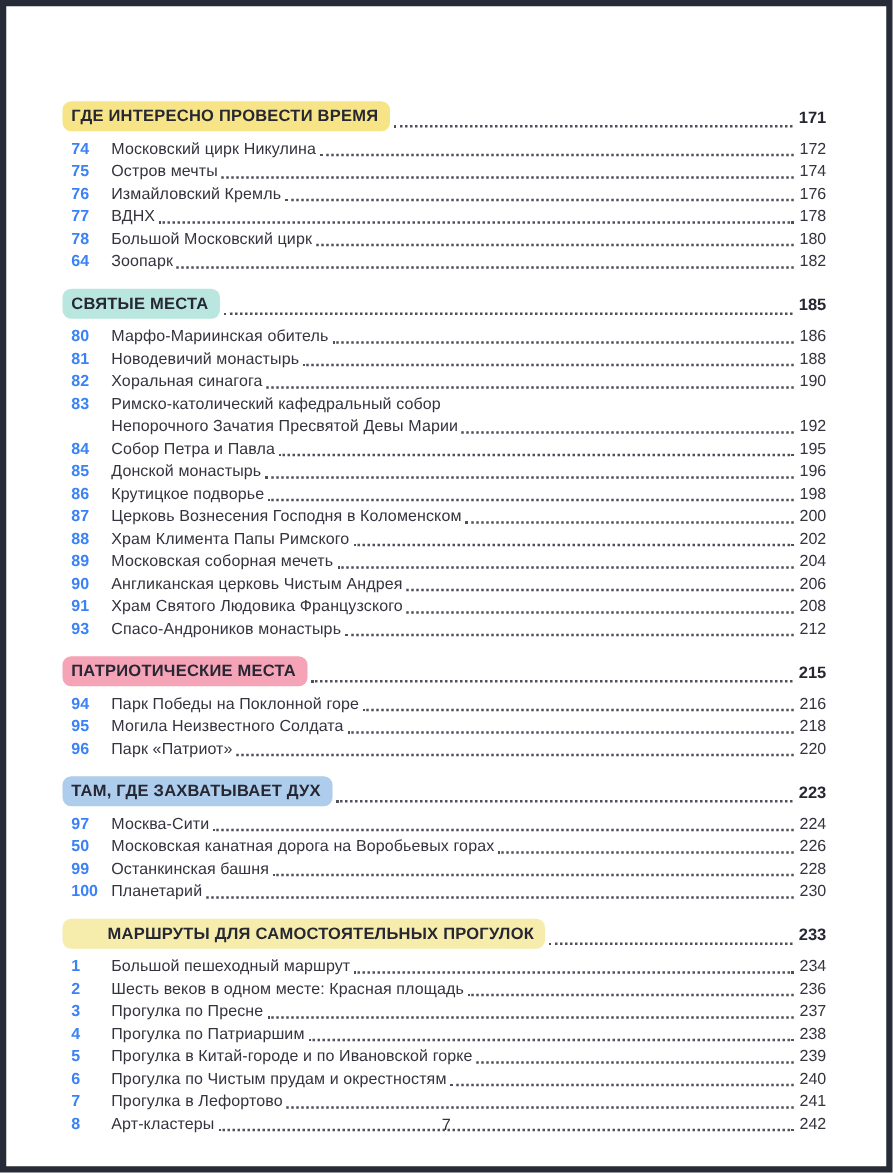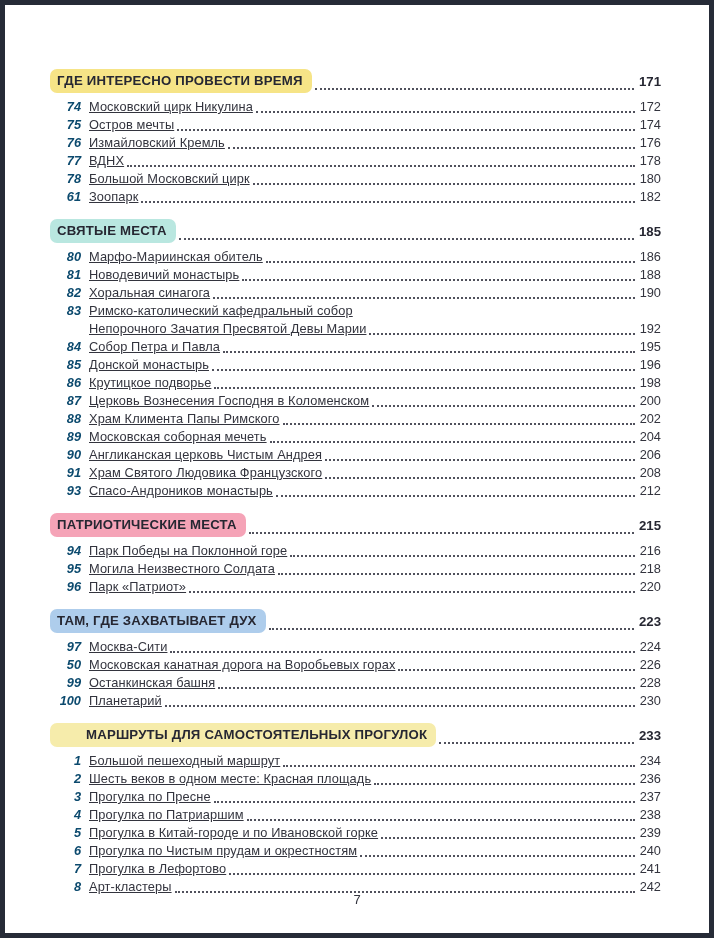--- a/index.html
+++ b/index.html
@@ -4,36 +4,36 @@
 <style>
   * { margin:0; padding:0; box-sizing:border-box; }
   html,body { width:714px; height:938px; }
   body { background:#262b37; font-family:"Liberation Sans","DejaVu Sans",sans-serif; position:relative; }
   .page {
     position:absolute; inset:5px; background:#ffffff;
     padding:60px 48px 0 52px; color:#33343e; overflow:hidden;
   }
   .row { display:flex; line-height:18px; font-size:12.8px; }
   .num {
-    flex:0 0 24px; width:24px; text-align:right; font-weight:700;
-    margin-right:8px; color:#0c4a6e;font-style:italic;
-  }
-  .title { white-space:nowrap; letter-spacing:0.1px;text-decoration:underline; }
+    flex:0 0 24px; width:24px; font-weight:700;
+    margin-right:8px; color:#3b82f6;
+  }
+  .title { white-space:nowrap; letter-spacing:0.1px; }
   .leader { flex:1; min-width:10px; position:relative; align-self:stretch; }
   .leader::after {
     content:""; position:absolute; left:3px; right:3px; bottom:3px;
     border-bottom:2px dotted #50515c;
   }
   .page-num { margin-left:2px; text-align:center; }
   .header-row {
     font-weight:700; font-size:13.2px; line-height:19px;
     margin-top:13px; margin-bottom:5px; align-items:center; color:#26273>2;
   }
   .header-row { color:#262732; }
-  section:first-child .header-row { margin-top:4px; }
+  section:first-child .header-row { margin-top:16px; }
   .hl {
     padding:2px 9px 3px 7px; margin-left:-7px; border-radius:7px;
     white-space:nowrap; letter-spacing:0.2px;
   }
   .header-row .page-num { font-weight:700; }
   .footer {
     position:absolute; bottom:26px; left:0; right:0; text-align:center;
     font-size:13px; color:#33343e;
   }
 </style>
@@ -72,21 +72,21 @@
           <span class="leader"></span>
           <span class="page-num">178</span>
         </div>
         <div class="row">
           <span class="num">78</span>
           <span class="title">Большой Московский цирк</span>
           <span class="leader"></span>
           <span class="page-num">180</span>
         </div>
         <div class="row">
-          <span class="num">61</span>
+          <span class="num">64</span>
           <span class="title">Зоопарк</span>
           <span class="leader"></span>
           <span class="page-num">182</span>
         </div>
       </section>
       <section>
         <div class="row header-row">
           <span class="hl" style="background: rgb(185, 231, 224);">СВЯТЫЕ МЕСТА</span>
           <span class="leader"></span>
           <span class="page-num">185</span>

